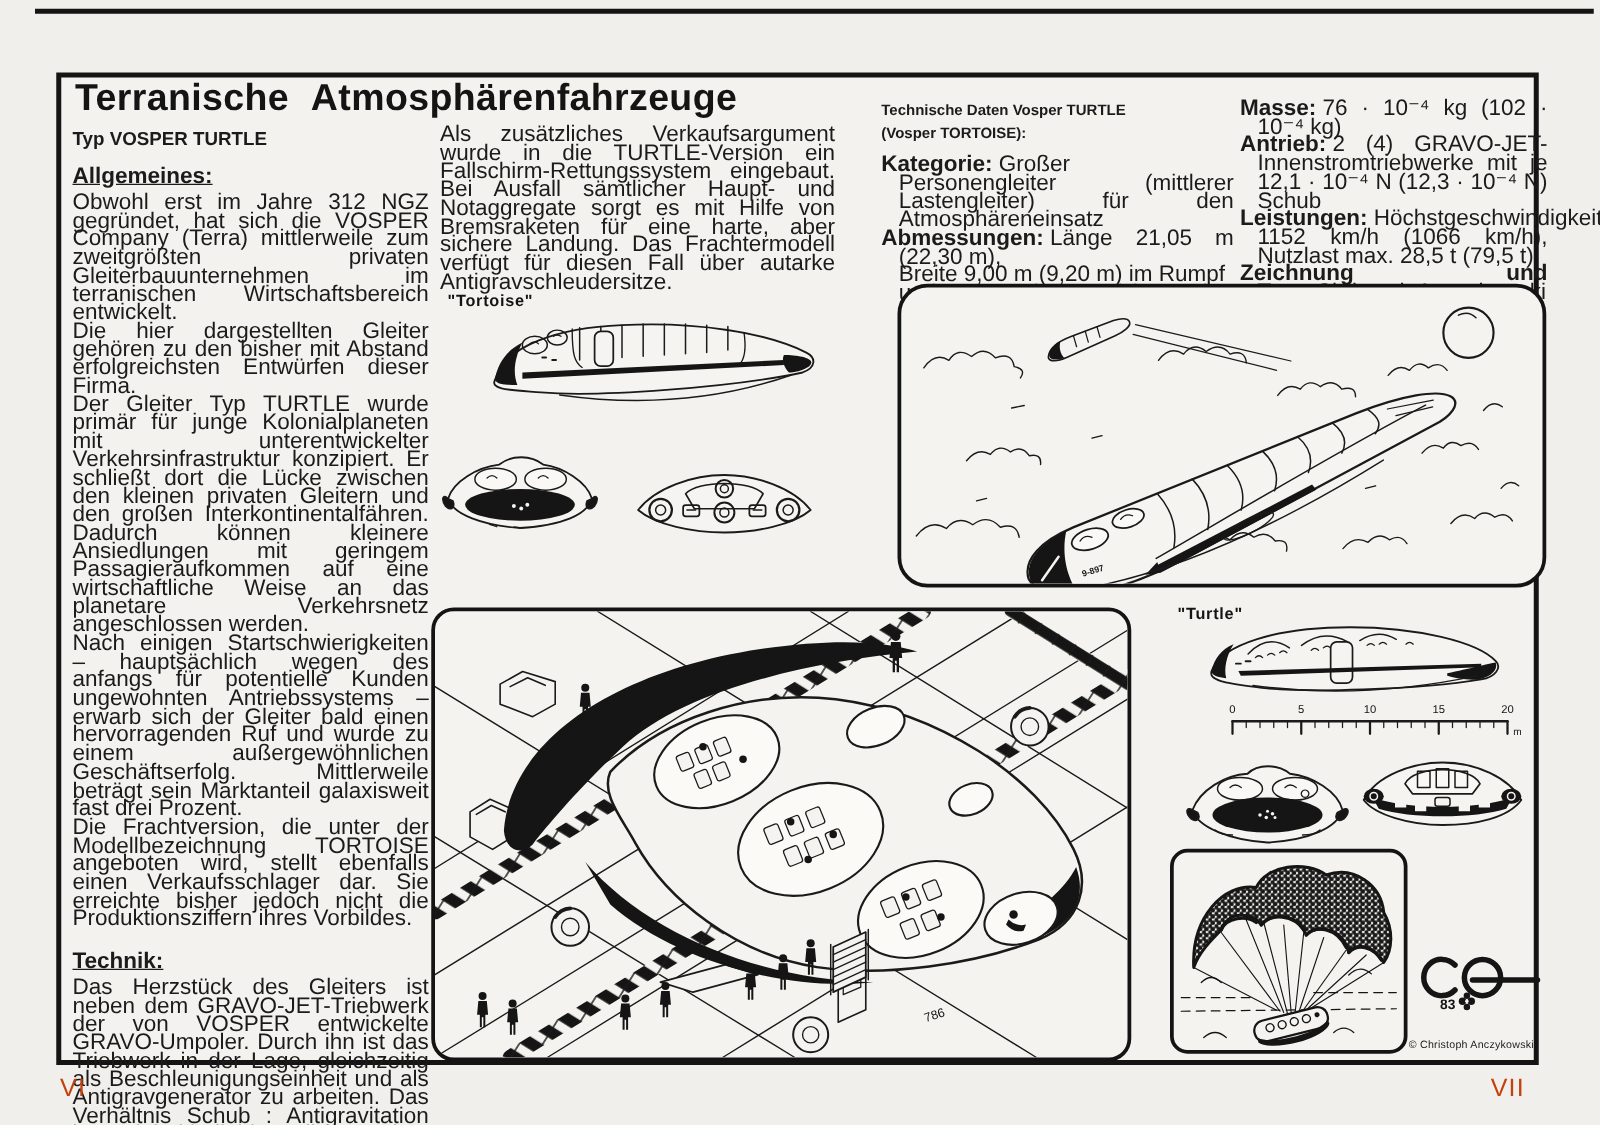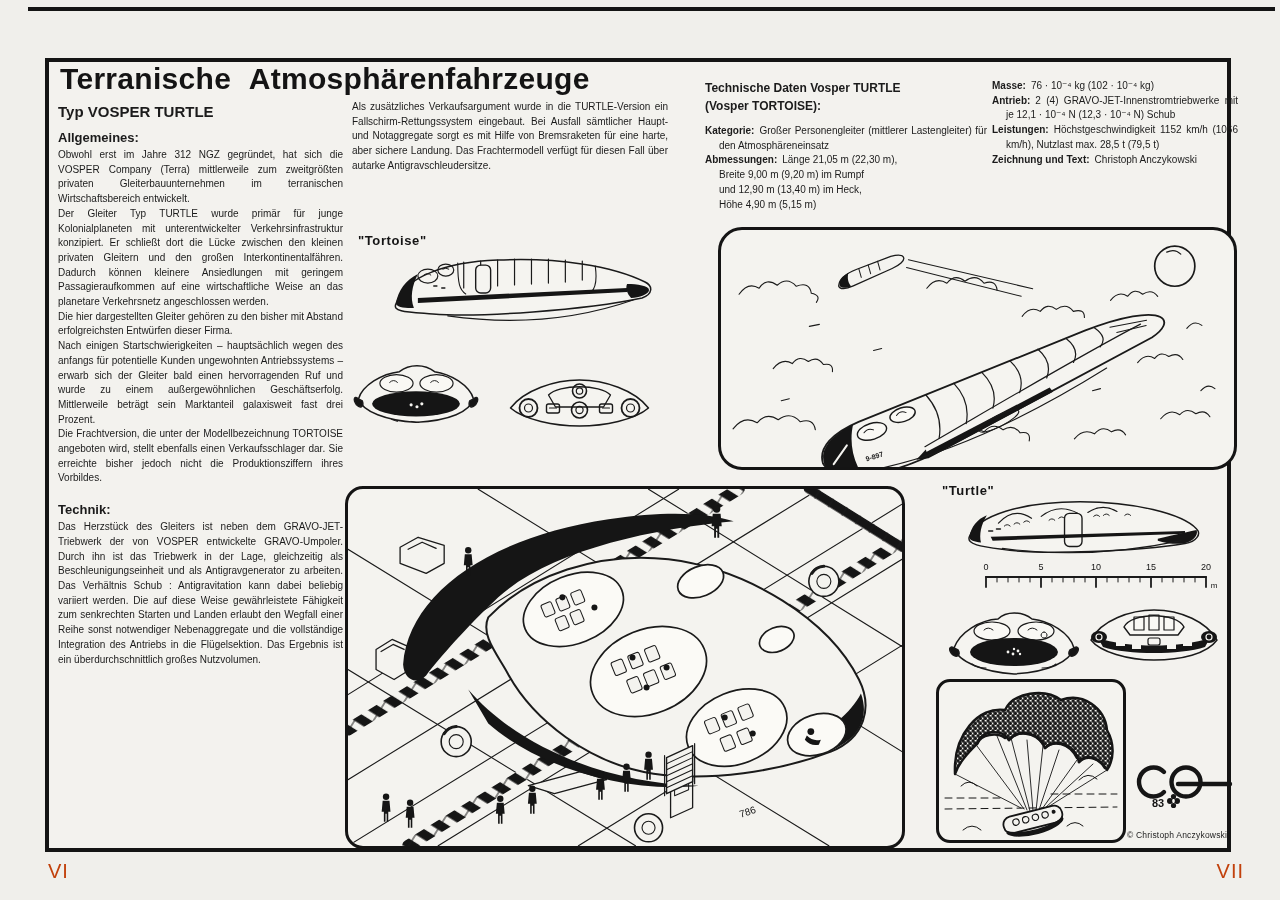--- a/index.html
+++ b/index.html
@@ -5,64 +5,64 @@
   html,body{margin:0;padding:0;}
   body{background:#e9e8e4;}
   .canvas{position:relative;width:1280px;height:900px;background:#f0efeb;overflow:hidden;
           font-family:"Liberation Sans","DejaVu Sans",sans-serif;color:#1b1b1b;}
   .top-rule{position:absolute;left:28px;top:7px;width:1247px;height:4px;background:#141414;}
   .frame{position:absolute;left:45px;top:58px;width:1186px;height:794px;border:4px solid #141414;
          box-sizing:border-box;background:#f3f2ee;}
   .page-title{position:absolute;left:60px;top:62px;margin:0;font-size:30px;font-weight:700;
               letter-spacing:.3px;word-spacing:10px;color:#141414;}
   .col{position:absolute;}
-  .col p{margin:0;text-align:justify;font-size:10px;line-height:14.7px;
+  .col p{margin:0;text-align:justify;font-size:18px;line-height:14.7px;
          hyphens:auto;-webkit-hyphens:auto;}
   .col1{left:58px;top:102px;width:285px;}
   .col2{left:352px;top:100px;width:316px;}
   .col3{left:705px;top:79px;width:282px;}
   .col4{left:992px;top:79px;width:246px;}
   .type-heading{font-size:15px;line-height:19px;font-weight:700;margin-bottom:9px;}
   .type-heading .ind{padding-left:32px;}
-  .subhead{font-size:13px;font-weight:700;margin:6px 0 3px 0;}
+  .subhead{font-size:18px;font-weight:700;margin:6px 0 3px 0;text-decoration:underline;}
   .technik-head{margin-top:16px;}
   .td-heading{font-size:12px;line-height:18px;font-weight:700;margin:0 0 9px 0;}
   .entry{margin:0 0 9px 0;font-size:12.5px;line-height:15.4px;text-align:left;
          padding-left:14px;text-indent:-14px;}
   .entry .lbl{font-weight:700;margin-right:5px;}
   .entry .val{white-space:pre-line;}
   .fig{position:absolute;}
   .fig svg{display:block;width:100%;height:100%;}
   .framed{border:3.5px solid #141414;box-sizing:border-box;background:#f4f3ef;overflow:hidden;}
   .hand-label{position:absolute;font-size:13px;font-weight:700;letter-spacing:.6px;color:#141414;}
   .pageno{position:absolute;top:860px;font-size:20px;color:#c2410c;letter-spacing:1px;}
   .pageno.left{left:48px;}
-  .pageno.right{right:36px;text-align:center;}
+  .pageno.right{right:60px;text-align:center;}
   .copyright{position:absolute;left:1127px;top:819px;width:115px;font-size:8.5px;
              letter-spacing:.2px;color:#222;margin-top:11px;}
   svg text{font-family:"Liberation Sans","DejaVu Sans",sans-serif;fill:#141414;}
   svg{stroke-linecap:round;stroke-linejoin:round;}
 </style>
 </head>
 <body>
 
 <div class="canvas">
   <div class="top-rule"></div>
   <div class="frame"></div>
 
   <h1 class="page-title">Terranische Atmosphärenfahrzeuge</h1>
 
   <div class="col col1">
     <div class="type-heading">
       <div>Typ VOSPER TURTLE</div>
     </div>
     <h3 class="subhead">Allgemeines:</h3>
     <p>Obwohl erst im Jahre 312 NGZ gegründet, hat sich die VOSPER Company (Terra) mittlerweile zum zweitgrößten privaten Gleiterbauunternehmen im terranischen Wirtschaftsbereich entwickelt.</p>
+    <p>Die hier dargestellten Gleiter gehören zu den bisher mit Abstand erfolgreichsten Entwürfen dieser Firma.</p>
     <p>Der Gleiter Typ TURTLE wurde primär für junge Kolonialplaneten mit unterentwickelter Verkehrsinfrastruktur konzipiert. Er schließt dort die Lücke zwischen den kleinen privaten Gleitern und den großen Interkontinentalfähren. Dadurch können kleinere Ansiedlungen mit geringem Passagieraufkommen auf eine wirtschaftliche Weise an das planetare Verkehrsnetz angeschlossen werden.</p>
-    <p>Die hier dargestellten Gleiter gehören zu den bisher mit Abstand erfolgreichsten Entwürfen dieser Firma.</p>
     <p>Nach einigen Startschwierigkeiten – hauptsächlich wegen des anfangs für potentielle Kunden ungewohnten Antriebssystems – erwarb sich der Gleiter bald einen hervorragenden Ruf und wurde zu einem außergewöhnlichen Geschäftserfolg. Mittlerweile beträgt sein Marktanteil galaxisweit fast drei Prozent.</p>
     <p>Die Frachtversion, die unter der Modellbezeichnung TORTOISE angeboten wird, stellt ebenfalls einen Verkaufsschlager dar. Sie erreichte bisher jedoch nicht die Produktionsziffern ihres Vorbildes.</p>
     <h3 class="subhead technik-head">Technik:</h3>
     <p>Das Herzstück des Gleiters ist neben dem GRAVO-JET-Triebwerk der von VOSPER entwickelte GRAVO-Umpoler. Durch ihn ist das Triebwerk in der Lage, gleichzeitig als Beschleunigungseinheit und als Antigravgenerator zu arbeiten. Das Verhältnis Schub : Antigravitation kann dabei beliebig variiert werden. Die auf diese Weise gewährleistete Fähigkeit zum senkrechten Starten und Landen erlaubt den Wegfall einer Reihe sonst notwendiger Nebenaggregate und die vollständige Integration des Antriebs in die Flügelsektion. Das Ergebnis ist ein überdurchschnittlich großes Nutzvolumen.</p>
   </div>
 
   <div class="col col2">
     <p>Als zusätzliches Verkaufsargument wurde in die TURTLE-Version ein Fallschirm-Rettungssystem eingebaut. Bei Ausfall sämtlicher Haupt- und Notaggregate sorgt es mit Hilfe von Bremsraketen für eine harte, aber sichere Landung. Das Frachtermodell verfügt für diesen Fall über autarke Antigravschleudersitze.</p>
   </div>
 

